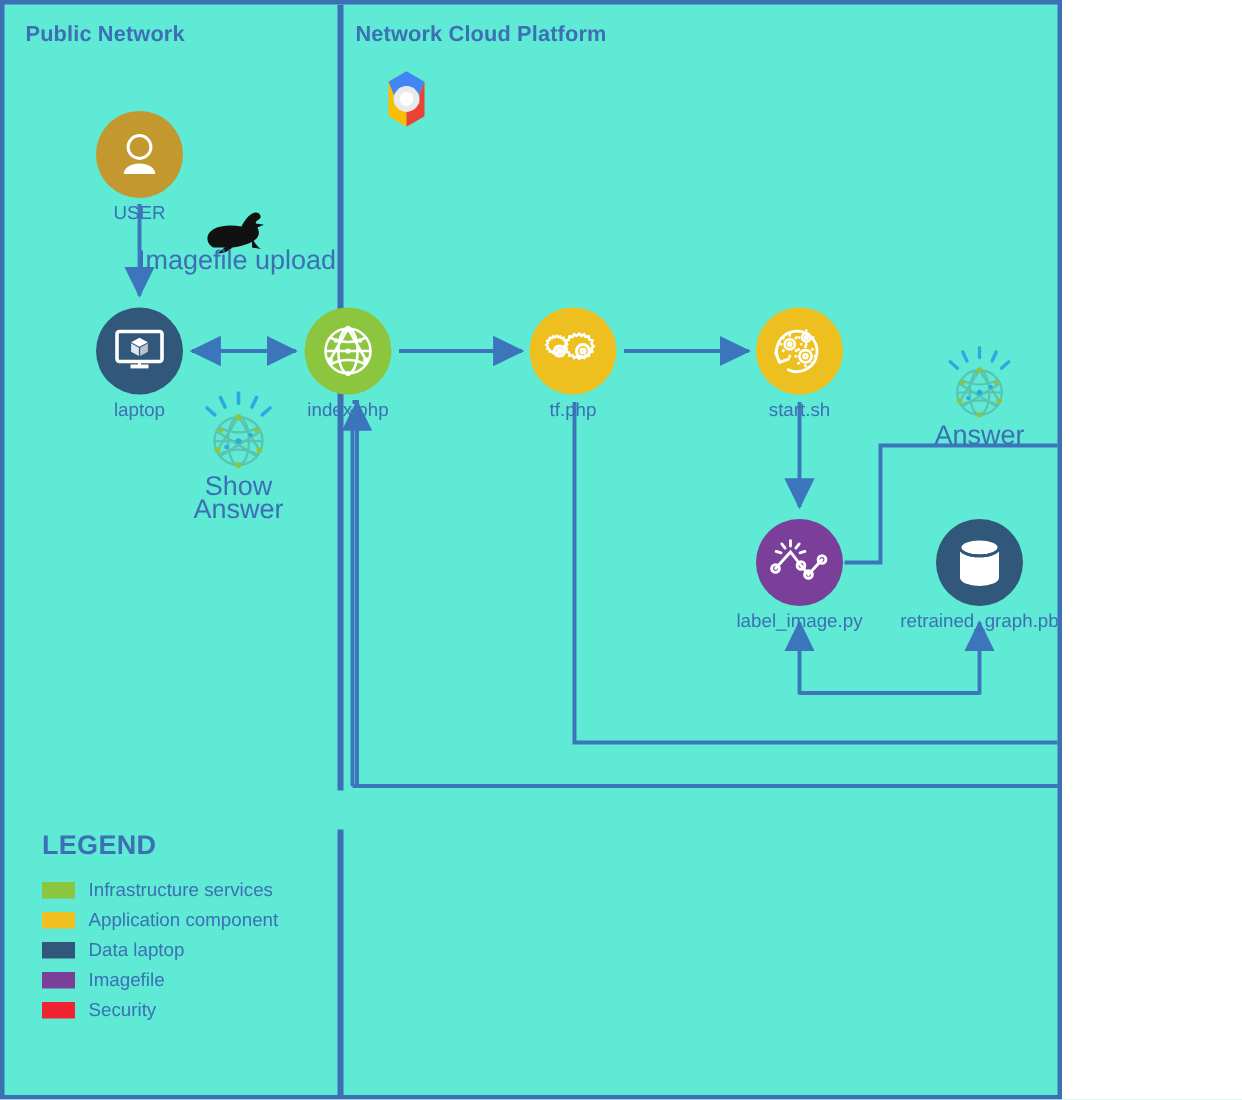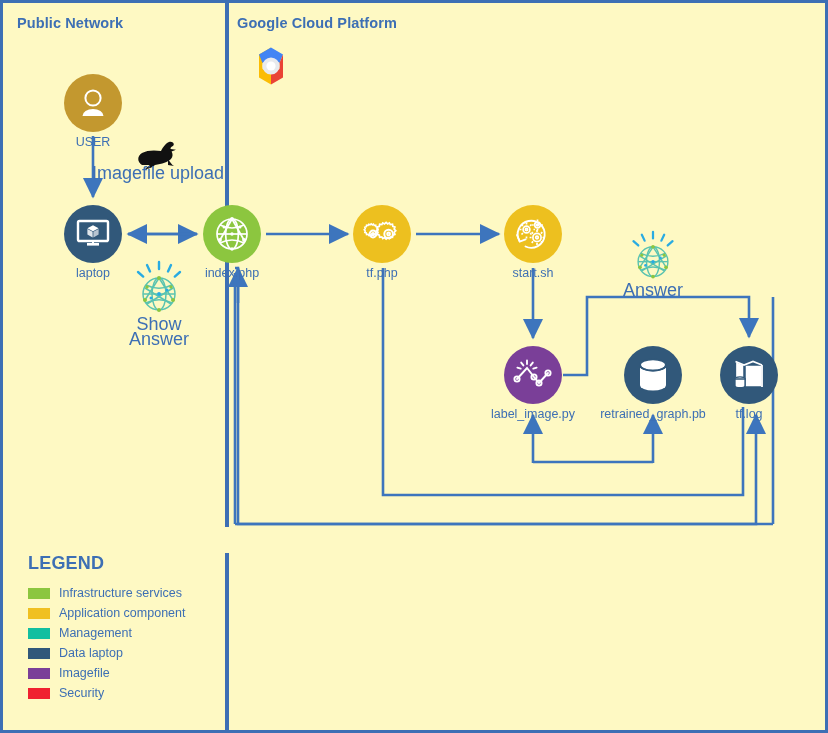--- a/index.html
+++ b/index.html
@@ -2,23 +2,23 @@
 <html><head>
 <meta charset="utf-8">
 <style>
   html,body{margin:0;padding:0;background:#ffffff;}
   body{
     font-family:"Liberation Sans", sans-serif;
     -webkit-font-smoothing:antialiased;
   }
   #canvas{
     position:relative;
-    width:828px;
+    width:708px;
     height:733px;
-    background:#fef9c3;
+    background:#5eead4;
     overflow:hidden;
     box-sizing:border-box;
     border:3px solid #3d6fb4;
   }
   
   .zone-divider{
     position:absolute;
     width:4px;
     background:#3d6fb4;
   }
@@ -79,21 +79,21 @@
 </style>
 </head>
 <body>
 
 <div id="canvas">
 
   <div class="zone-divider" style="left:222px;top:0px;height:524px;"></div>
   <div class="zone-divider" style="left:222px;top:550px;height:180px;"></div>
 
   <div class="zone-title" style="left:14px;top:12px;">Public Network</div>
-  <div class="zone-title" style="left:234px;top:12px;">Google Cloud Platform</div>
+  <div class="zone-title" style="left:234px;top:12px;">Network Cloud Platform</div>
 
   <div class="freeicon" style="left:243px;top:40px;width:50px;height:46px;">
     <svg width="50" height="46" viewBox="0 0 50 46">
 
       <path d="M13 11.5 L25 4.5 L25 15 L16.5 20 L16.5 26 L25 31 L25 41.5 L13 34.5 Z" fill="#fbbc04"></path>
 
       <path d="M13 11.5 L25 4.5 L37 11.5 L33.5 20 L25 15 L16.5 20 Z" fill="#4285f4"></path>
 
       <path d="M37 11.5 L37 34.5 L25 41.5 L25 31 L33.5 26 L33.5 20 Z" fill="#ea4335"></path>
 
@@ -372,24 +372,20 @@
 
     <div class="lrow">
       <div class="lsw" style="background:#8cc63f;"></div>
       <div class="ltext">Infrastructure services</div>
     </div>
     <div class="lrow">
       <div class="lsw" style="background:#f0c020;"></div>
       <div class="ltext">Application component</div>
     </div>
     <div class="lrow">
-      <div class="lsw" style="background:#12bfa0;"></div>
-      <div class="ltext">Management</div>
-    </div>
-    <div class="lrow">
       <div class="lsw" style="background:#31587a;"></div>
       <div class="ltext">Data laptop</div>
     </div>
     <div class="lrow">
       <div class="lsw" style="background:#7a3f98;"></div>
       <div class="ltext">Imagefile</div>
     </div>
     <div class="lrow">
       <div class="lsw" style="background:#f02130;"></div>
       <div class="ltext">Security</div>

